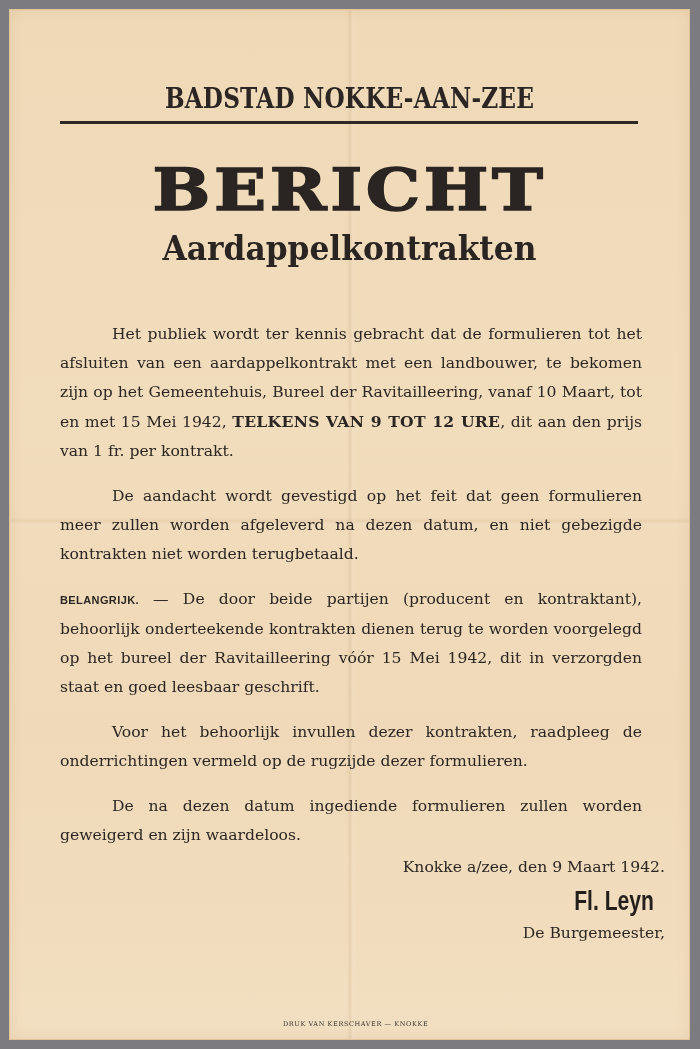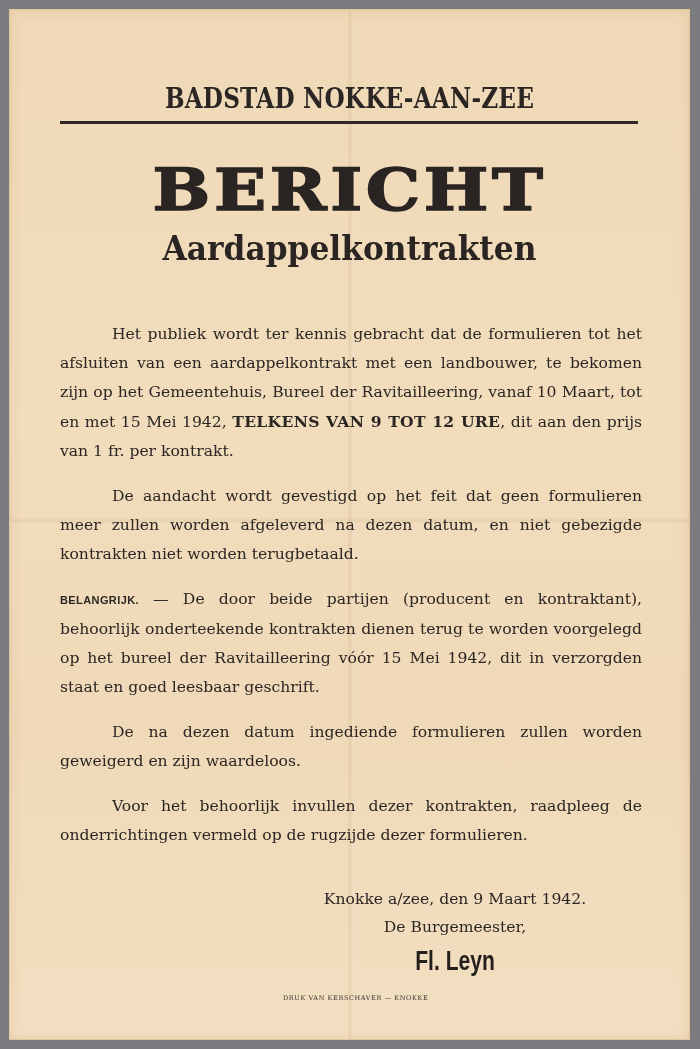--- a/index.html
+++ b/index.html
@@ -103,22 +103,22 @@
     .sans-bold {
       font-family: "Liberation Sans", "DejaVu Sans", sans-serif;
       font-weight: bold;
       font-size: 11px;
       letter-spacing: 0.4px;
     }
     .signoff {
       position: absolute;
       left: 236px;
       width: 420px;
-      top: 876px;
-      text-align: center;
+      top: 844px;
+      text-align: right;
       font-family: "DejaVu Serif", serif;
       font-size: 15.6px;
       line-height: 28px;
       color: #2b2623;
     }
     .signoff .place-date {
       padding-left: 0px;
     }
     .signoff .signature {
       font-family: "Liberation Sans", "DejaVu Sans", sans-serif;
@@ -126,21 +126,21 @@
       font-size: 27px;
       line-height: 36px;
       transform: scaleX(0.78);
       display: inline-block;
       margin-top: 2px;
       color: #241f1c;
     }
     .printer {
       position: absolute;
       left: 274px;
-      top: 985px;
+      top: 1011px;
       font-family: "DejaVu Serif", serif;
       font-size: 6.5px;
       letter-spacing: 0.6px;
       color: #3a332e;
     }
   </style>
 </head>
 <body>
 
 <div class="paper">
@@ -151,26 +151,26 @@
   <div class="title-main">BERICHT</div>
   <div class="title-sub">Aardappelkontrakten</div>
 
   <div class="body-text">
     <p class="para"><span>Het publiek wordt ter kennis gebracht dat de formulieren tot het afsluiten van een aardappelkontrakt met een landbouwer, te bekomen zijn op het Gemeentehuis, Bureel der Ravitailleering, vanaf 10 Maart, tot en met 15 Mei 1942, </span><span class="caps">TELKENS VAN 9 TOT 12 URE</span><span>, dit aan den prijs van 1 fr. per kontrakt.</span></p>
 
     <p class="para">De aandacht wordt gevestigd op het feit dat geen formulieren meer zullen worden afgeleverd na dezen datum, en niet gebezigde kontrakten niet worden terugbetaald.</p>
 
     <p class="para noindent"><span class="sans-bold">BELANGRIJK.</span><span> — De door beide partijen (producent en kontraktant), behoorlijk onderteekende kontrakten dienen terug te worden voorgelegd op het bureel der Ravitailleering vóór 15 Mei 1942, dit in verzorgden staat en goed leesbaar geschrift.</span></p>
 
+    <p class="para">Voor het behoorlijk invullen dezer kontrakten, raadpleeg de onderrichtingen vermeld op de rugzijde dezer formulieren.</p>
+
     <p class="para">De na dezen datum ingediende formulieren zullen worden geweigerd en zijn waardeloos.</p>
-
-    <p class="para">Voor het behoorlijk invullen dezer kontrakten, raadpleeg de onderrichtingen vermeld op de rugzijde dezer formulieren.</p>
   </div>
 
   <div class="signoff">
     <div class="place-date">Knokke a/zee, den 9 Maart 1942.</div>
+    <div><span class="signature">Fl. Leyn</span></div>
     <div>De Burgemeester,</div>
-    <div><span class="signature">Fl. Leyn</span></div>
   </div>
 
   <div class="printer">DRUK VAN KERSCHAVER — KNOKKE</div>
 
 </div>
 
 </body></html>

